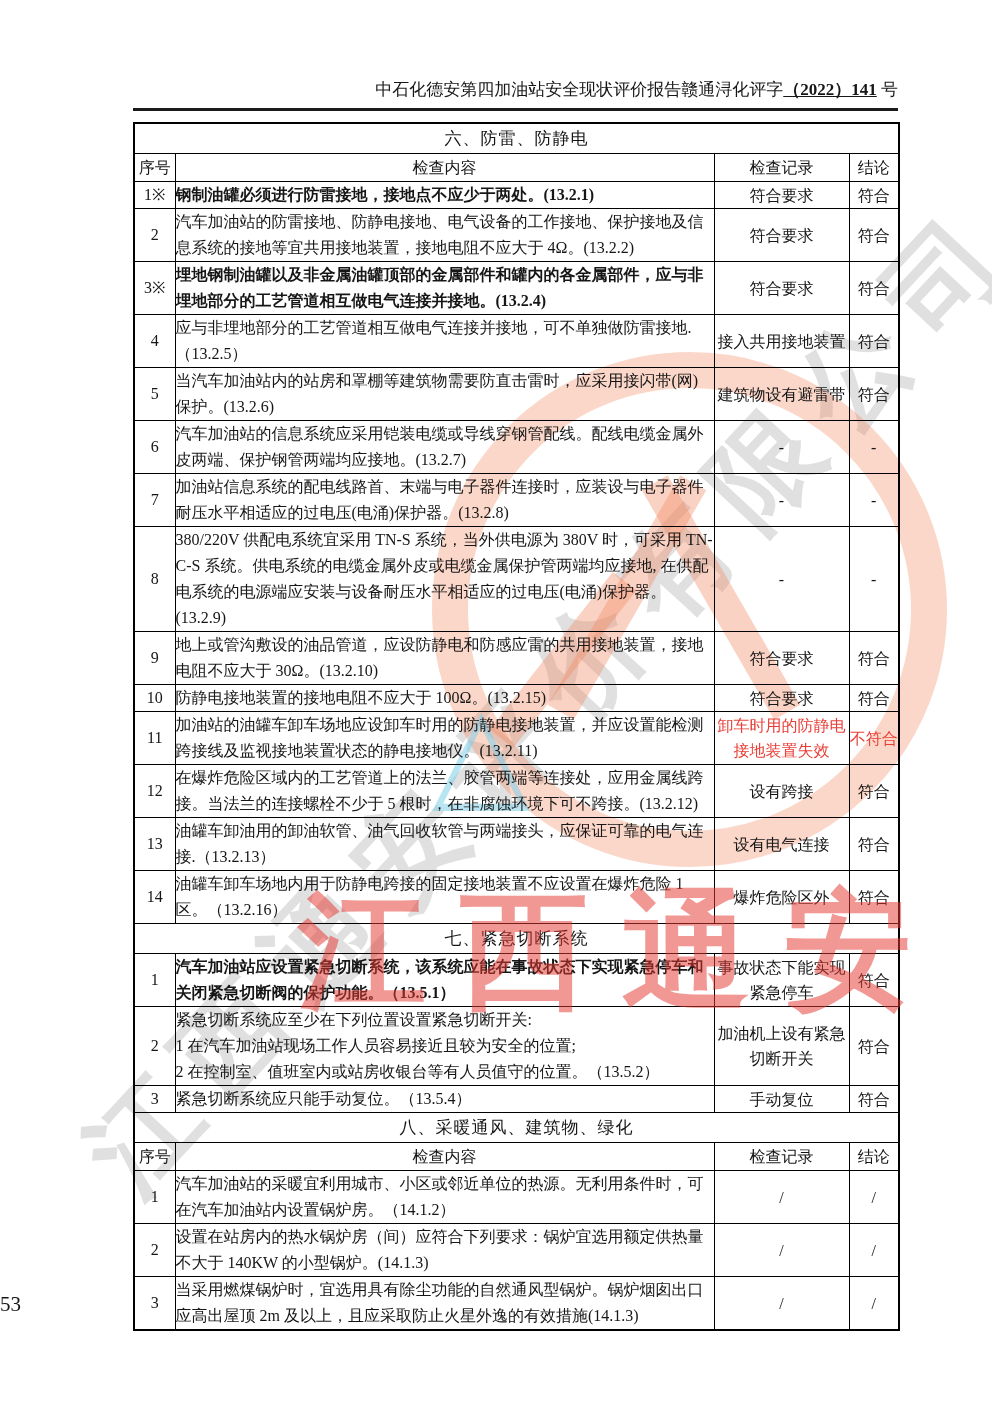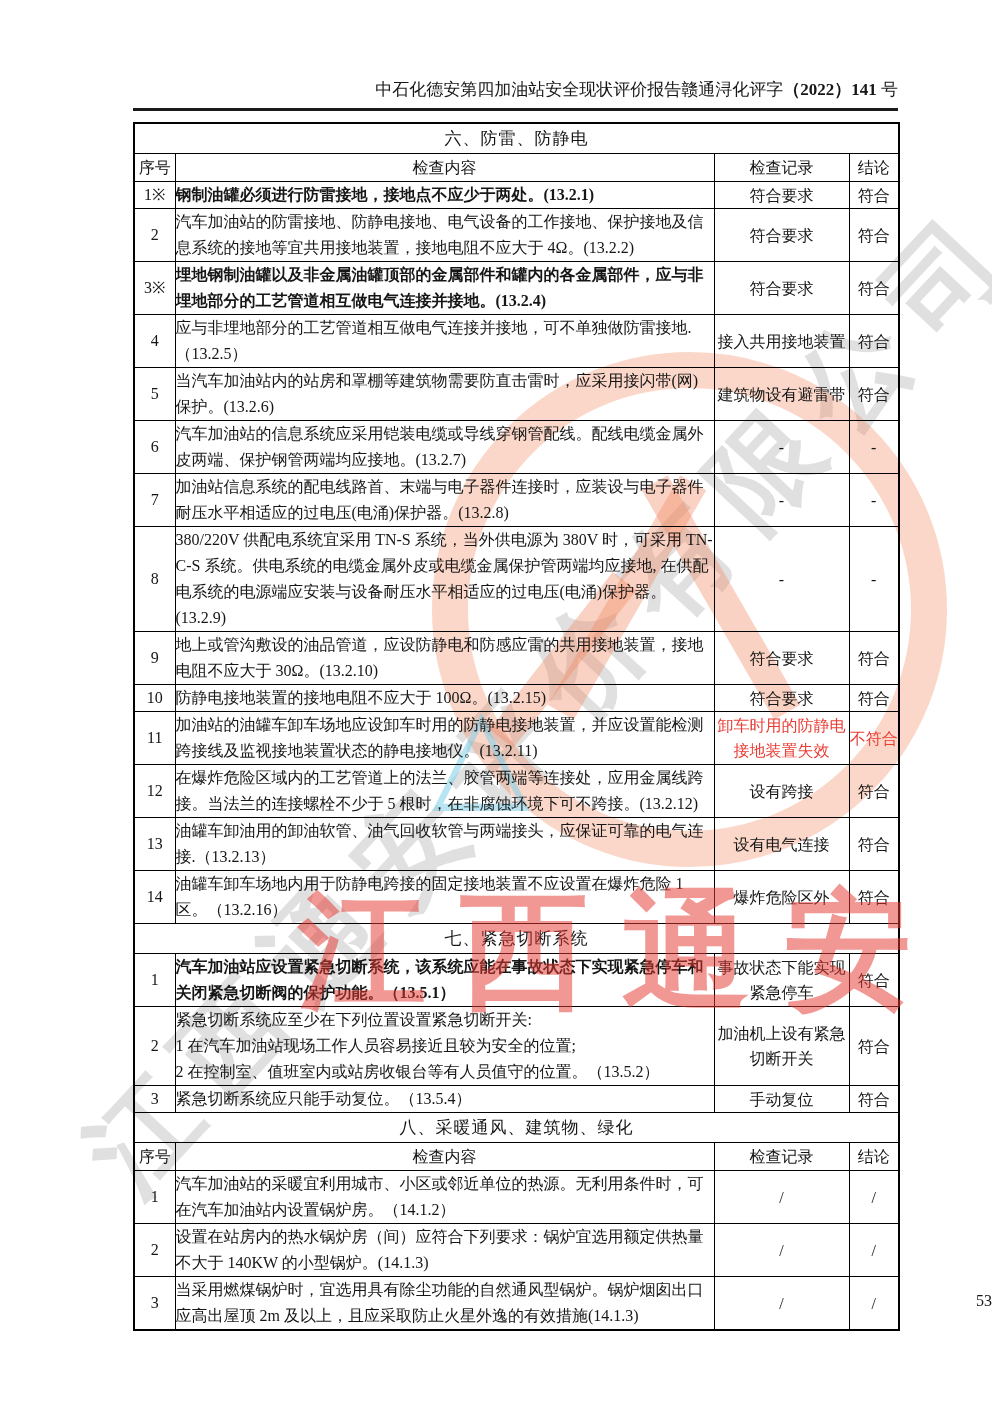--- a/index.html
+++ b/index.html
@@ -7,21 +7,21 @@
     position:relative;width:992px;height:1403px;background:#ffffff;
     font-family:"Liberation Serif","DejaVu Serif",serif;color:#161616;
     overflow:hidden;margin:0 auto;
   }
   
   .pg-header{
     position:absolute;left:133px;top:78px;width:765px;
     display:flex;justify-content:flex-end;align-items:baseline;
     font-size:17px;
   }
-  .doc-no b{font-weight:bold;}
+  .doc-no b{font-weight:bold;text-decoration:underline;}
   .header-rule{
     position:absolute;left:133px;top:108px;width:765px;height:0;
     border-top:3px solid #1a1a1a;
   }
   
   .wm{position:absolute;pointer-events:none;}
   .wm-diagonal{
     left:55px;top:1125px;transform:rotate(-47deg);transform-origin:0 0;
     font-size:108px;letter-spacing:22px;white-space:nowrap;
     color:rgba(135,135,135,0.26);font-weight:bold;z-index:0;
@@ -58,22 +58,22 @@
   }
   td.col-no,td.col-rec,td.col-con{text-align:center;}
   td.col-content{padding:1px 5px;white-space:pre-wrap;}
   td.col-rec{padding:1px 4px;line-height:25px;}
   td.col-con{line-height:25px;}
   tr.hdr td{text-align:center;height:27px;margin-top:41px;}
   .bold{font-weight:bold;margin-left:8px;}
   .red{color:#e93e36;}
   
   .page-number{
-    position:absolute;left:0;top:1292px;width:100%;text-align:right;
-    font-size:16px;z-index:1;
+    position:absolute;left:0;top:1292px;width:100%;text-align:left;
+    font-size:21px;z-index:1;
   }
 </style>
 </head>
 <body>
 
 <div class="page">
 
   <div class="wm wm-diagonal">江西通安评价有限公司</div>
   <div class="wm wm-ring"></div>
   <div class="wm wm-bar wm-bar1"></div>

